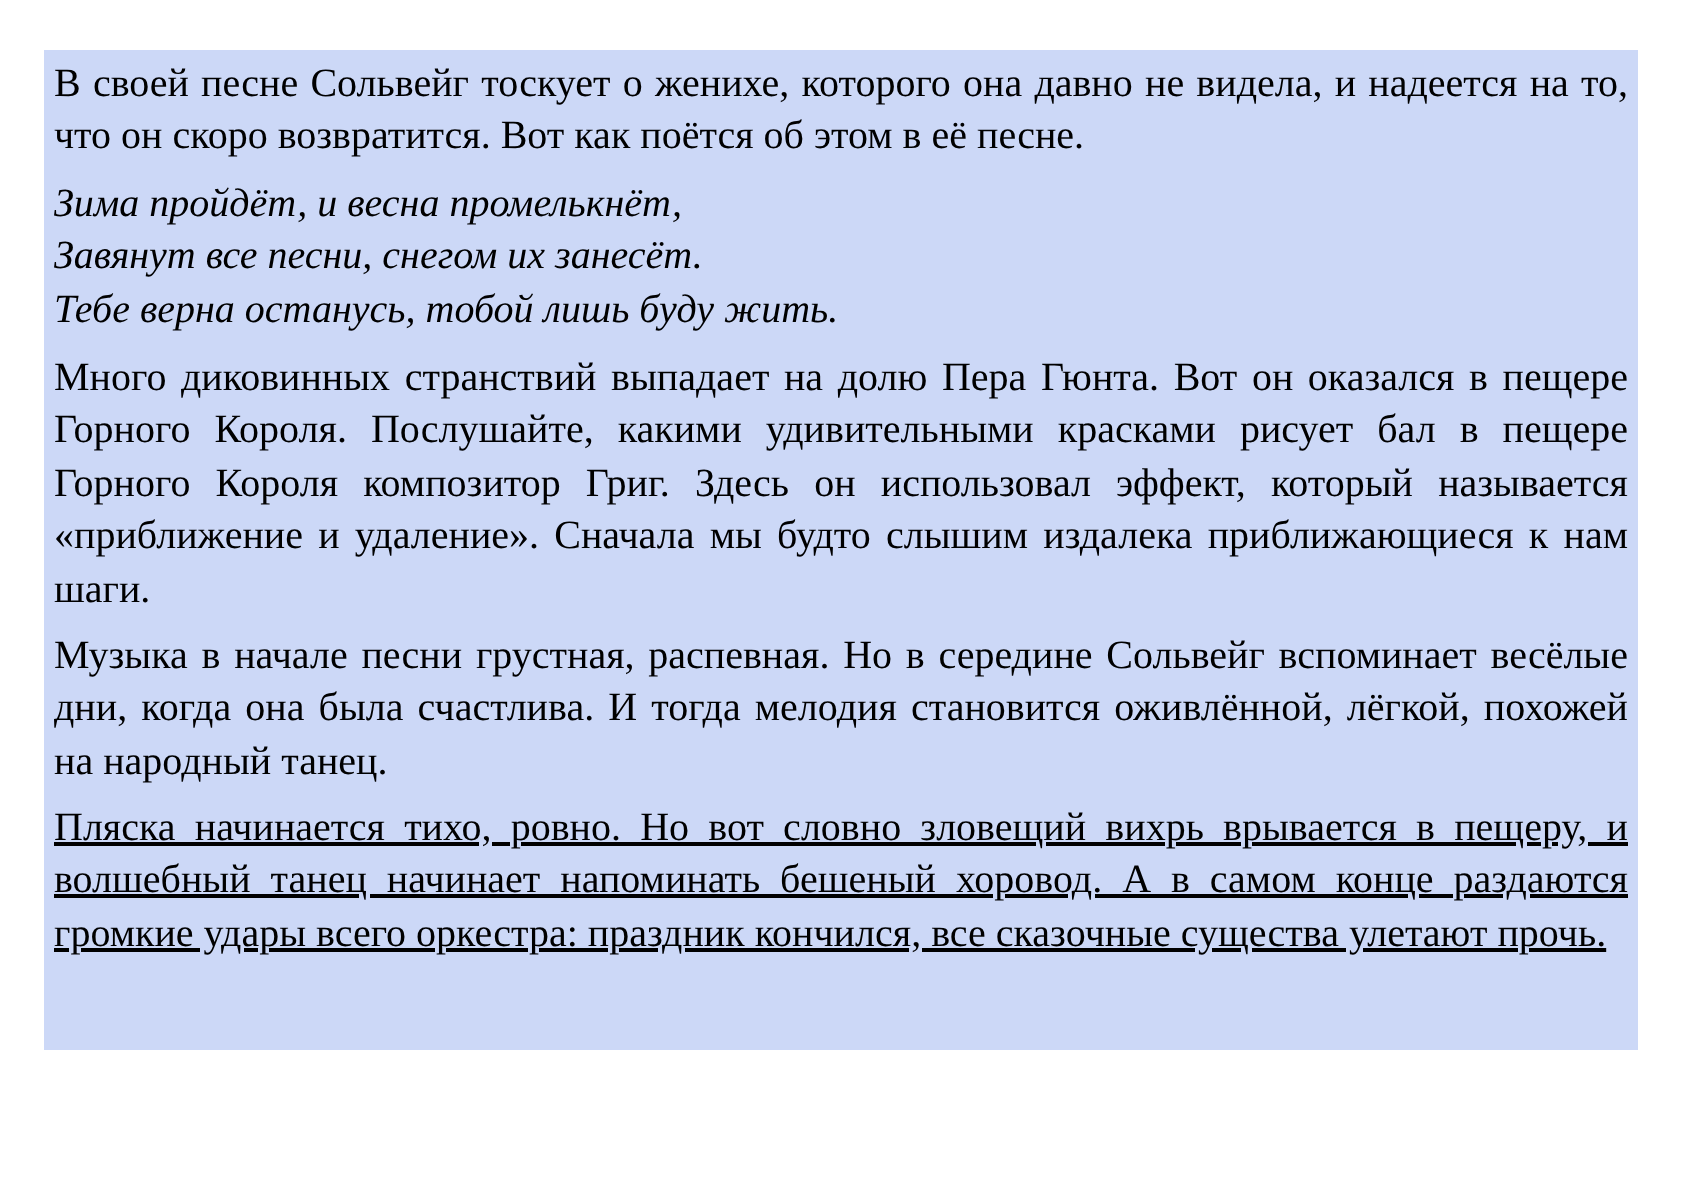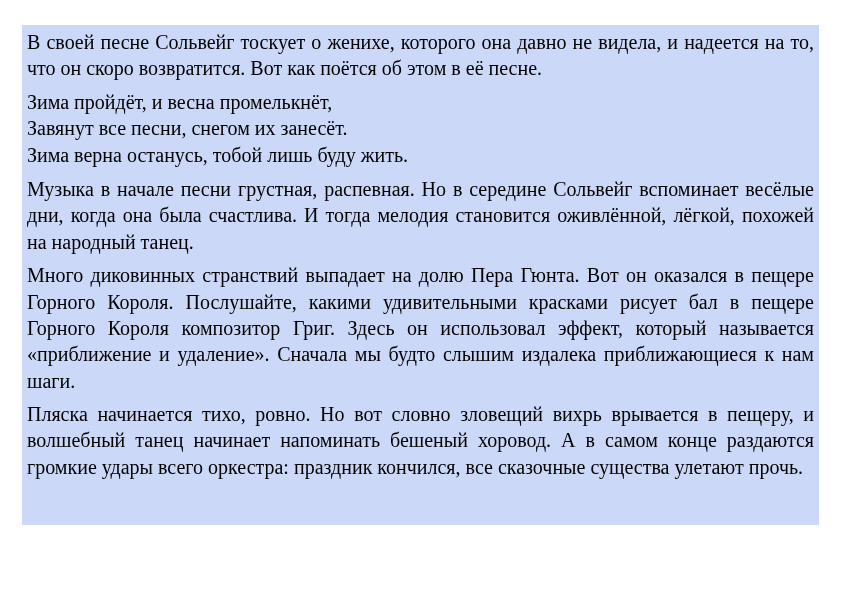--- a/index.html
+++ b/index.html
@@ -30,40 +30,42 @@
   }
   .para {
     margin: 0 0 7px 0;
     text-align: justify;
   }
   .verse {
     margin: 0 0 8px 0;
   }
   .verse-line {
     margin: 0;
+    font-style: italic;
     text-align: left;
   }
   .para:last-child {
     margin-bottom: 0;
+    text-decoration: underline;
   }
 </style>
 </head>
 <body>
 
 <div class="page">
   <div class="text-block">
 
     <p class="para">В своей песне Сольвейг тоскует о женихе, которого она давно не видела, и надеется на то, что он скоро возвратится. Вот как поётся об этом в её песне.</p>
 
     <div class="verse">
       <p class="verse-line">Зима пройдёт, и весна промелькнёт,</p>
       <p class="verse-line">Завянут все песни, снегом их занесёт.</p>
-      <p class="verse-line">Зима верна останусь, тобой лишь буду жить.</p>
+      <p class="verse-line">Тебе верна останусь, тобой лишь буду жить.</p>
     </div>
 
+    <p class="para">Много диковинных странствий выпадает на долю Пера Гюнта. Вот он оказался в пещере Горного Короля. Послушайте, какими удивительными красками рисует бал в пещере Горного Короля композитор Григ. Здесь он использовал эффект, который называется «приближение и удаление». Сначала мы будто слышим издалека приближающиеся к нам шаги.</p>
+
     <p class="para">Музыка в начале песни грустная, распевная. Но в середине Сольвейг вспоминает весёлые дни, когда она была счастлива. И тогда мелодия становится оживлённой, лёгкой, похожей на народный танец.</p>
-
-    <p class="para">Много диковинных странствий выпадает на долю Пера Гюнта. Вот он оказался в пещере Горного Короля. Послушайте, какими удивительными красками рисует бал в пещере Горного Короля композитор Григ. Здесь он использовал эффект, который называется «приближение и удаление». Сначала мы будто слышим издалека приближающиеся к нам шаги.</p>
 
     <p class="para">Пляска начинается тихо, ровно. Но вот словно зловещий вихрь врывается в пещеру, и волшебный танец начинает напоминать бешеный хоровод. А в самом конце раздаются громкие удары всего оркестра: праздник кончился, все сказочные существа улетают прочь.</p>
 
   </div>
 </div>
 
 </body></html>

